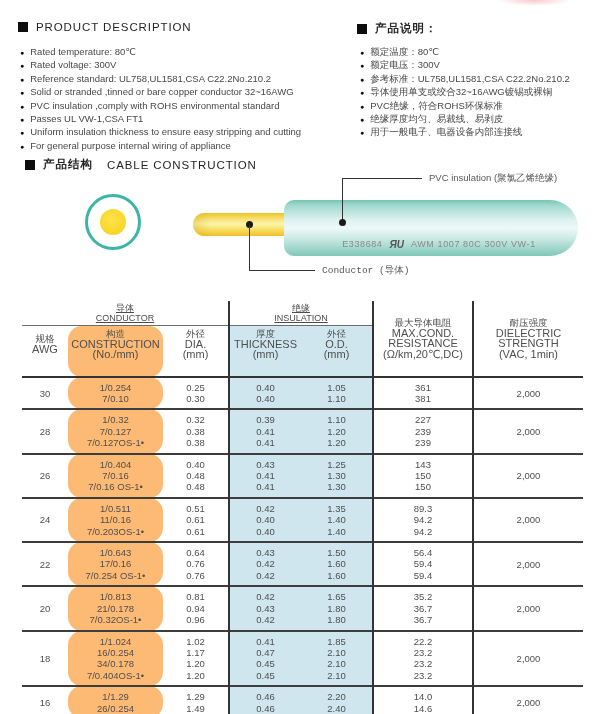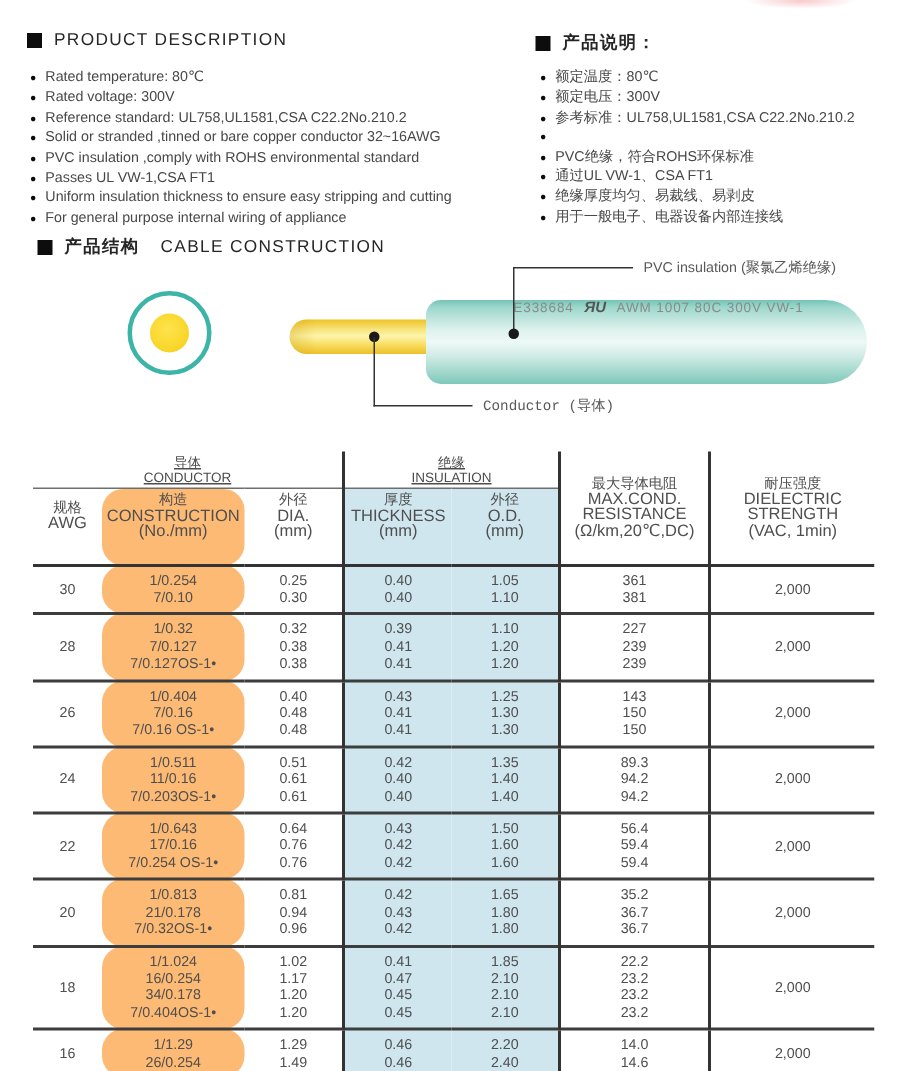--- a/index.html
+++ b/index.html
@@ -24,22 +24,22 @@
   .cross-ring{position:absolute;left:85px;top:194px;width:56px;height:56px;border-radius:50%;
               border:3px solid #3cb4a8;background:#fff;box-sizing:border-box;}
   .cross-core{position:absolute;left:100px;top:209px;width:26px;height:26px;border-radius:50%;
               background:radial-gradient(circle at 45% 40%,#ffe34d,#f4cf17);}
   .rod{position:absolute;left:193px;top:213px;width:114px;height:23px;border-radius:12px 0 0 12px;
        background:linear-gradient(180deg,#eec325 0%,#f8e37a 28%,#fdf5ac 48%,#f8df63 72%,#edc02a 100%);}
   .rod:before{content:'';position:absolute;left:0;top:0;width:18px;height:100%;
        border-radius:12px 0 0 12px;background:linear-gradient(90deg,rgba(205,155,15,0.30),rgba(205,155,15,0));}
   .tube{position:absolute;left:284px;top:200px;width:294px;height:56px;border-radius:10px 28px 28px 10px;
        background:linear-gradient(180deg,#74c4b6 0%,#9ed8cd 9%,#dff2ee 36%,#edf9f6 50%,#d2ece6 66%,#9cd5c9 88%,#7fc8ba 100%);}
-  .tube-print{position:absolute;left:300px;top:200px;width:278px;height:56px;display:flex;
-       justify-content:center;gap:7px;color:#8a8a8a;font-size:9px;letter-spacing:0.6px;white-space:nowrap;}
+  .tube-print{position:absolute;left:300px;top:216px;width:278px;height:56px;display:flex;
+       align-items:center;justify-content:center;gap:7px;color:#8a8a8a;font-size:9px;letter-spacing:0.6px;white-space:nowrap;}
   .ul-mark{font-weight:bold;font-size:10px;color:#555;font-style:italic;letter-spacing:0;}
   .lead{position:absolute;background:#333;}
   .dotpt{position:absolute;width:7px;height:7px;border-radius:50%;background:#1a1a1a;}
   .callout{position:absolute;font-size:9.5px;color:#595959;white-space:nowrap;}
 
   .logo-frag{position:absolute;left:497px;top:-5px;width:74px;height:11px;border-radius:50%;
        background:radial-gradient(ellipse,rgba(235,115,125,0.38),rgba(235,115,125,0) 70%);}
 
   
   table.spec{position:absolute;left:22px;top:301px;width:561px;border-collapse:collapse;
@@ -118,28 +118,25 @@
       <li>
         <span class="dot">●</span>
         <span>额定电压：300V</span>
       </li>
       <li>
         <span class="dot">●</span>
         <span>参考标准：UL758,UL1581,CSA C22.2No.210.2</span>
       </li>
       <li>
         <span class="dot">●</span>
+        <span>导体使用单支或绞合32~16AWG镀锡或裸铜</span>
       </li>
       <li>
         <span class="dot">●</span>
         <span>PVC绝缘，符合ROHS环保标准</span>
-      </li>
-      <li>
-        <span class="dot">●</span>
-        <span>通过UL VW-1、CSA FT1</span>
       </li>
       <li>
         <span class="dot">●</span>
         <span>绝缘厚度均匀、易裁线、易剥皮</span>
       </li>
       <li>
         <span class="dot">●</span>
         <span>用于一般电子、电器设备内部连接线</span>
       </li>
     </ul>

